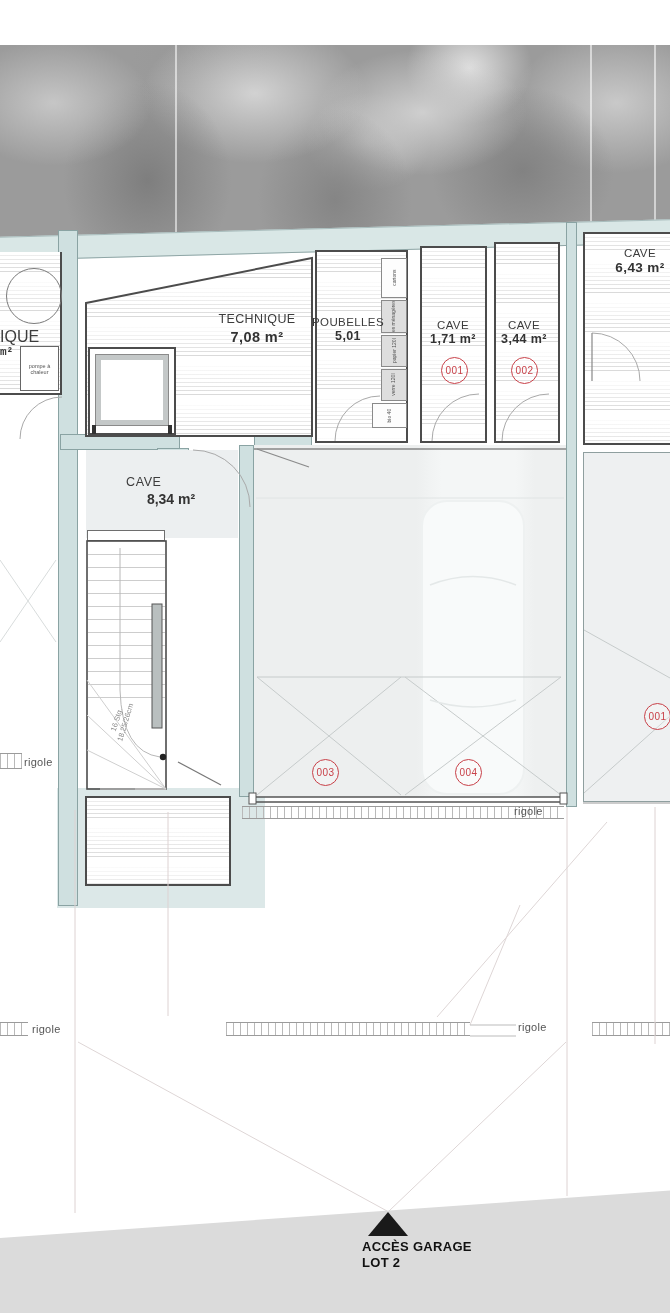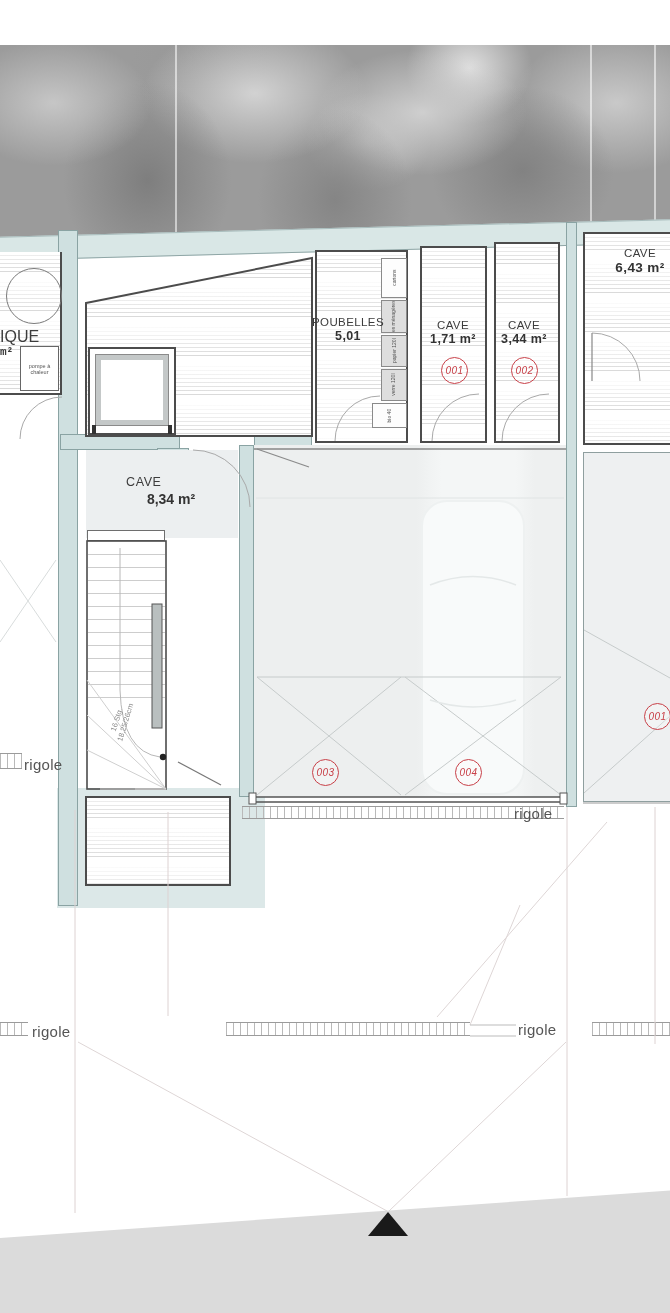--- a/index.html
+++ b/index.html
@@ -10,24 +10,24 @@
          background-image:repeating-linear-gradient(180deg,#ffffff 0px,#ffffff 3.1px,#dadada 3.9px);}
   .room{border:2px solid #4c4c4c;box-sizing:border-box;}
   .teal{background:#cfe0e0;border:1px solid #8aa3a3;box-sizing:border-box;}
   .lbl{text-align:center;line-height:1.25;letter-spacing:.4px;}
   .lbl .nm{font-size:12.5px;}
   .lbl .ar{font-size:14.5px;font-weight:bold;color:#333;}
   .sm .nm{font-size:11.5px;}
   .sm .ar{font-size:12.5px;}
   .tag{width:25px;height:25px;border:1.6px solid #c84048;border-radius:50%;
        display:flex;align-items:center;justify-content:center;
-       font-size:10px;color:#c84048;letter-spacing:.5px;background:rgba(255,255,255,.25);font-style:italic;}
+       font-size:10px;color:#c84048;letter-spacing:.5px;background:rgba(255,255,255,.25);}
   .ticks{background-image:repeating-linear-gradient(90deg,#b9b9b9 0 1px,transparent 1px 7px);
          border-top:1px solid #9b9b9b;border-bottom:1px solid #9b9b9b;box-sizing:border-box;}
-  .rig{font-size:15px;color:#555;letter-spacing:.3px;}
+  .rig{font-size:11px;color:#555;letter-spacing:.3px;}
   .bin{box-sizing:border-box;border:1px solid #8a8a8a;display:flex;align-items:center;justify-content:center;overflow:hidden;}
   .bin span{transform:rotate(-90deg);font-size:5px;color:#555;white-space:nowrap;line-height:1.05;}
   .seam{width:2px;background:rgba(255,255,255,.55);}
   svg{display:block;}
 </style>
 </head>
 <body>
 
 <div id="plan">
 
@@ -185,20 +185,24 @@
 
     <g stroke="#ded6d6" stroke-width="1">
       <path d="M607,822 L437,1017"></path>
       <path d="M78,1042 L387,1211"></path>
         <path d="M566,1042 L389,1211"></path>
       <path d="M520,905 L470,1025"></path>
     </g>
     <path d="M470,1025 L516,1025 M470,1036 L516,1036" stroke="#bbbbbb" stroke-width="1"></path>
   </svg>
 
+  <div class="abs lbl" style="left:177px;top:312px;width:160px;">
+    <div class="nm">TECHNIQUE</div>
+    <div class="ar">7,08 m²</div>
+  </div>
   <div class="abs lbl sm" style="left:303px;top:315px;width:90px;">
     <div class="nm">POUBELLES</div>
     <div class="ar">5,01</div>
   </div>
   <div class="abs lbl sm" style="left:413px;top:318px;width:80px;">
     <div class="nm">CAVE</div>
     <div class="ar">1,71 m²</div>
   </div>
   <div class="abs lbl sm" style="left:484px;top:318px;width:80px;">
     <div class="nm">CAVE</div>
@@ -223,14 +227,18 @@
 
   <div class="abs tag" style="left:441px;top:357px;">001</div>
   <div class="abs tag" style="left:511px;top:357px;">002</div>
   <div class="abs tag" style="left:312px;top:759px;">003</div>
   <div class="abs tag" style="left:455px;top:759px;text-align:center;">004</div>
   <div class="abs tag" style="left:644px;top:703px;">001</div>
 
   <div class="abs" style="left:0;top:1160px;width:670px;height:153px;background:#dbdbdb;
               clip-path:polygon(0 51%,100% 20%,100% 100%,0 100%);"></div>
   <div class="abs" style="left:368px;top:1212px;width:0;height:0;border-left:20px solid transparent;border-right:20px solid transparent;border-bottom:24px solid #1a1a1a;"></div>
+  <div class="abs" style="left:362px;top:1239px;width:130px;font-weight:bold;font-size:13px;color:#111;line-height:1.25;letter-spacing:.3px;">
+    <div>ACCÈS GARAGE</div>
+    <div>LOT 2</div>
+  </div>
 
 </div>
 
 </body></html>

